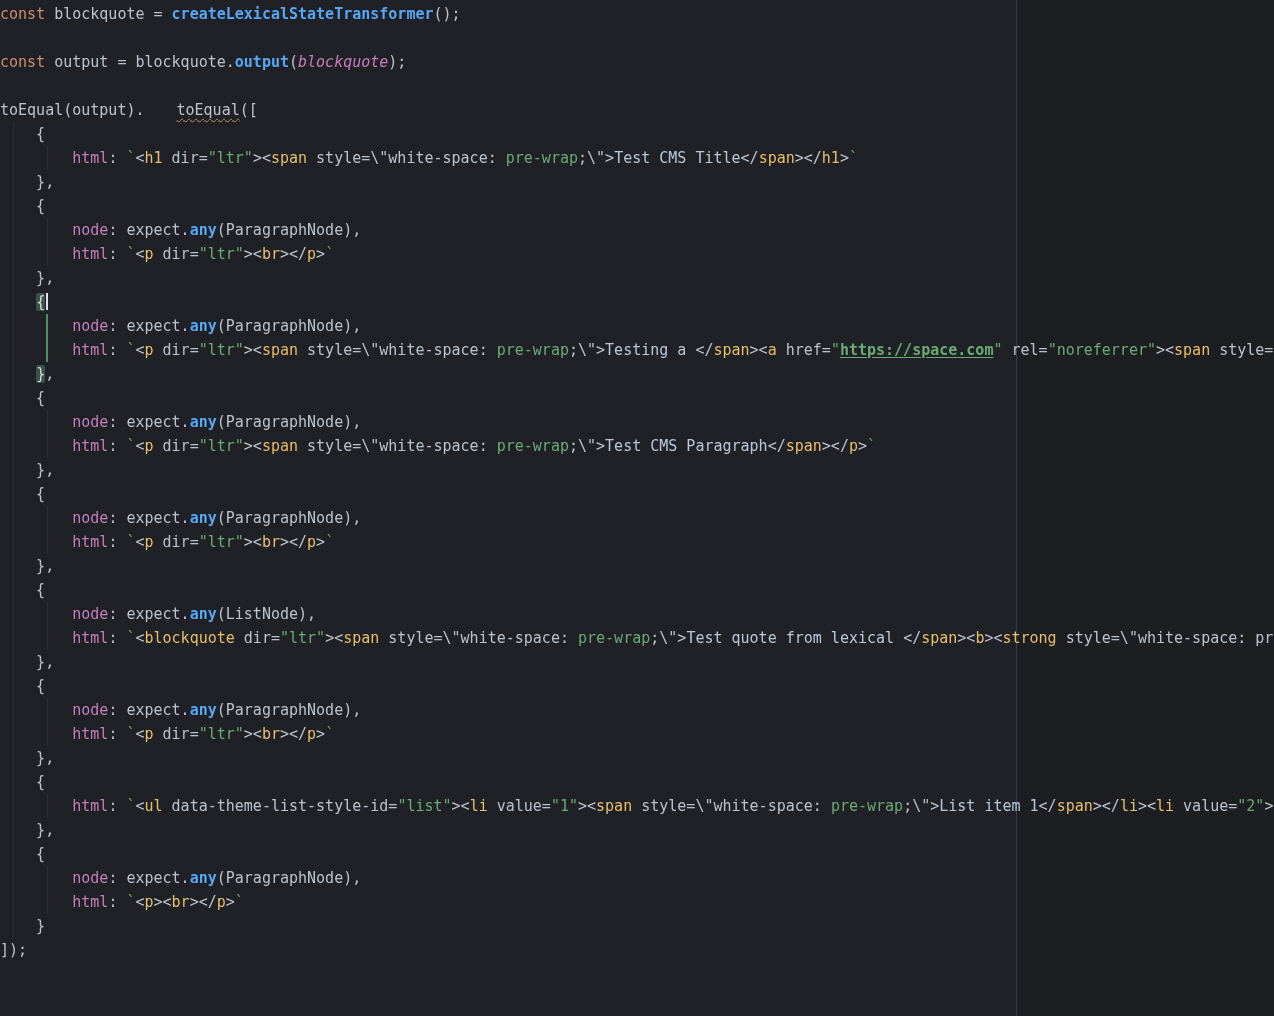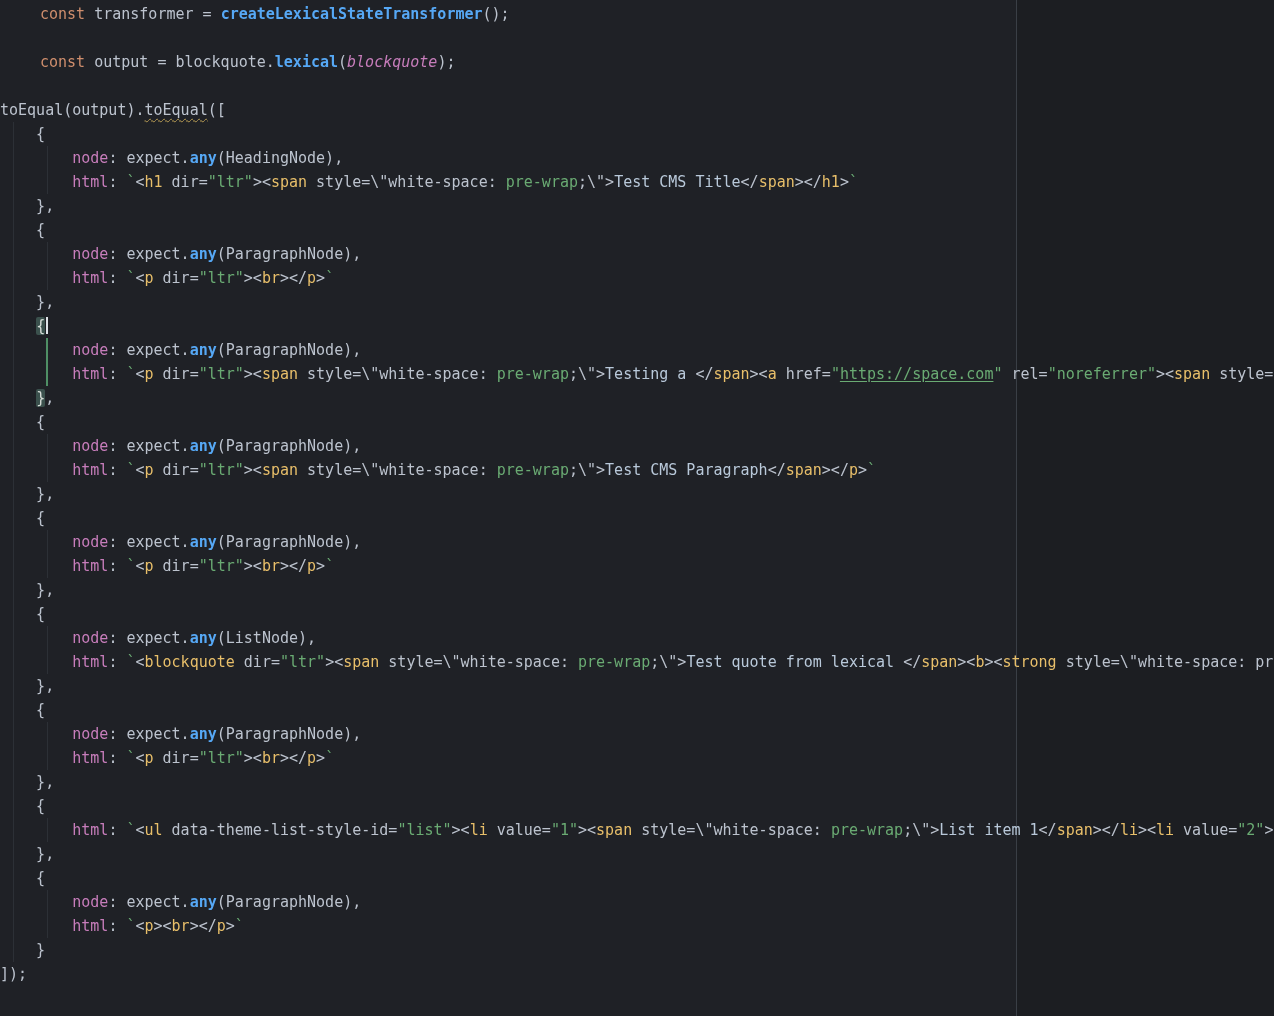--- a/index.html
+++ b/index.html
@@ -13,55 +13,55 @@
   .beyond { position:absolute; top:0; bottom:0; right:0; background:var(--bgr); }
   .ruler  { position:absolute; top:0; bottom:0; width:1px; background:var(--ruler); }
   .code   { position:absolute; top:2px; left:0; right:0; }
   .line   { position:relative; height:24px; line-height:24px; white-space:pre; color:var(--d); }
   .line.cur::before {
     content:""; position:absolute; left:0; top:0; height:100%; width:1016px;
     background:var(--cur); z-index:-1;
   }
   .guide  { position:absolute; top:0; bottom:0; width:1px; background:var(--guide); }
   .gguide { position:absolute; top:0; bottom:0; width:2px; left:46px; background:var(--gg); }
-  .tk-kw   { color:var(--kw);padding-left:40px; }
+  .tk-kw   { color:var(--kw); }
   .tk-fn   { color:var(--fn);font-weight:bold; }
   .tk-field{ color:var(--field); }
   .tk-glob { color:var(--glob); font-style:italic; }
   .tk-str  { color:var(--str); }
   .tk-tag  { color:var(--tag); }
   .tk-txt  { color:var(--txt); }
   .tk-d    { color:var(--d); }
-  .tk-link { color:var(--link); text-decoration:underline; text-underline-offset:2px; }
+  .tk-link { color:var(--link); text-decoration:underline; text-underline-offset:2px;font-weight:bold; }
   .tk-warn {
     color:var(--d);
     text-decoration:underline; text-decoration-style:wavy;
     text-decoration-color:var(--warn); text-decoration-thickness:1px;
     text-underline-offset:3px;
+    margin-left:32px;
   }
   .tk-match{ background:var(--matchbg); color:var(--matchfg); border-radius:2px; }
   .caret {
     display:inline-block; width:2px; height:17px; vertical-align:-3px;
     background:var(--caretc); margin-left:1px;
   }
 </style>
 </head>
 <body>
 
 <div class="editor">
   <div class="beyond" style="left: 1016px;"></div>
   <div class="ruler" style="left: 1016px;"></div>
   <div class="code">
-      <div class="line"><span class="tk-kw">const</span><span class="tk-d"> transformer = </span><span class="tk-fn">createLexicalStateTransformer</span><span class="tk-d">();</span></div>
+      <div class="line"><span class="tk-kw">const</span><span class="tk-d"> blockquote = </span><span class="tk-fn">createLexicalStateTransformer</span><span class="tk-d">();</span></div>
       <div class="line"></div>
-      <div class="line"><span class="tk-kw">const</span><span class="tk-d"> output = blockquote.</span><span class="tk-fn">lexical</span><span class="tk-d">(</span><span class="tk-glob">blockquote</span><span class="tk-d">);</span></div>
+      <div class="line"><span class="tk-kw">const</span><span class="tk-d"> output = blockquote.</span><span class="tk-fn">output</span><span class="tk-d">(</span><span class="tk-glob">blockquote</span><span class="tk-d">);</span></div>
       <div class="line"></div>
       <div class="line"><span class="tk-d">toEqual(output).</span><span class="tk-warn">toEqual</span><span class="tk-d">([</span></div>
       <div class="line"><i class="guide" style="left: 13px;"></i><span class="tk-d">    {</span></div>
-      <div class="line"><i class="guide" style="left: 13px;"></i><i class="guide" style="left: 47px;"></i><span class="tk-d">        </span><span class="tk-field">node</span><span class="tk-d">: expect.</span><span class="tk-fn">any</span><span class="tk-d">(HeadingNode),</span></div>
       <div class="line"><i class="guide" style="left: 13px;"></i><i class="guide" style="left: 47px;"></i><span class="tk-d">        </span><span class="tk-field">html</span><span class="tk-d">: </span><span class="tk-str">`</span><span class="tk-d">&lt;</span><span class="tk-tag">h1</span><span class="tk-d"> dir=</span><span class="tk-str">"ltr"</span><span class="tk-d">&gt;&lt;</span><span class="tk-tag">span</span><span class="tk-d"> style=\"white-space: </span><span class="tk-str">pre-wrap</span><span class="tk-d">;\"&gt;</span><span class="tk-txt">Test CMS Title</span><span class="tk-d">&lt;/</span><span class="tk-tag">span</span><span class="tk-d">&gt;&lt;/</span><span class="tk-tag">h1</span><span class="tk-d">&gt;</span><span class="tk-str">`</span></div>
       <div class="line"><i class="guide" style="left: 13px;"></i><span class="tk-d">    },</span></div>
       <div class="line"><i class="guide" style="left: 13px;"></i><span class="tk-d">    {</span></div>
       <div class="line"><i class="guide" style="left: 13px;"></i><i class="guide" style="left: 47px;"></i><span class="tk-d">        </span><span class="tk-field">node</span><span class="tk-d">: expect.</span><span class="tk-fn">any</span><span class="tk-d">(ParagraphNode),</span></div>
       <div class="line"><i class="guide" style="left: 13px;"></i><i class="guide" style="left: 47px;"></i><span class="tk-d">        </span><span class="tk-field">html</span><span class="tk-d">: </span><span class="tk-str">`</span><span class="tk-d">&lt;</span><span class="tk-tag">p</span><span class="tk-d"> dir=</span><span class="tk-str">"ltr"</span><span class="tk-d">&gt;&lt;</span><span class="tk-tag">br</span><span class="tk-d">&gt;&lt;/</span><span class="tk-tag">p</span><span class="tk-d">&gt;</span><span class="tk-str">`</span></div>
       <div class="line"><i class="guide" style="left: 13px;"></i><span class="tk-d">    },</span></div>
       <div class="line cur"><i class="guide" style="left: 13px;"></i><span class="tk-d">    </span><span class="tk-match">{</span><i class="caret"></i></div>
       <div class="line"><i class="guide" style="left: 13px;"></i><i class="gguide"></i><span class="tk-d">        </span><span class="tk-field">node</span><span class="tk-d">: expect.</span><span class="tk-fn">any</span><span class="tk-d">(ParagraphNode),</span></div>
       <div class="line"><i class="guide" style="left: 13px;"></i><i class="gguide"></i><span class="tk-d">        </span><span class="tk-field">html</span><span class="tk-d">: </span><span class="tk-str">`</span><span class="tk-d">&lt;</span><span class="tk-tag">p</span><span class="tk-d"> dir=</span><span class="tk-str">"ltr"</span><span class="tk-d">&gt;&lt;</span><span class="tk-tag">span</span><span class="tk-d"> style=\"white-space: </span><span class="tk-str">pre-wrap</span><span class="tk-d">;\"&gt;</span><span class="tk-txt">Testing a </span><span class="tk-d">&lt;/</span><span class="tk-tag">span</span><span class="tk-d">&gt;&lt;</span><span class="tk-tag">a</span><span class="tk-d"> href=</span><span class="tk-str">"</span><span class="tk-link">https://space.com</span><span class="tk-str">"</span><span class="tk-d"> rel=</span><span class="tk-str">"noreferrer"</span><span class="tk-d">&gt;&lt;</span><span class="tk-tag">span</span><span class="tk-d"> style=</span></div>
       <div class="line"><i class="guide" style="left: 13px;"></i><span class="tk-d">    </span><span class="tk-match">}</span><span class="tk-d">,</span></div>

